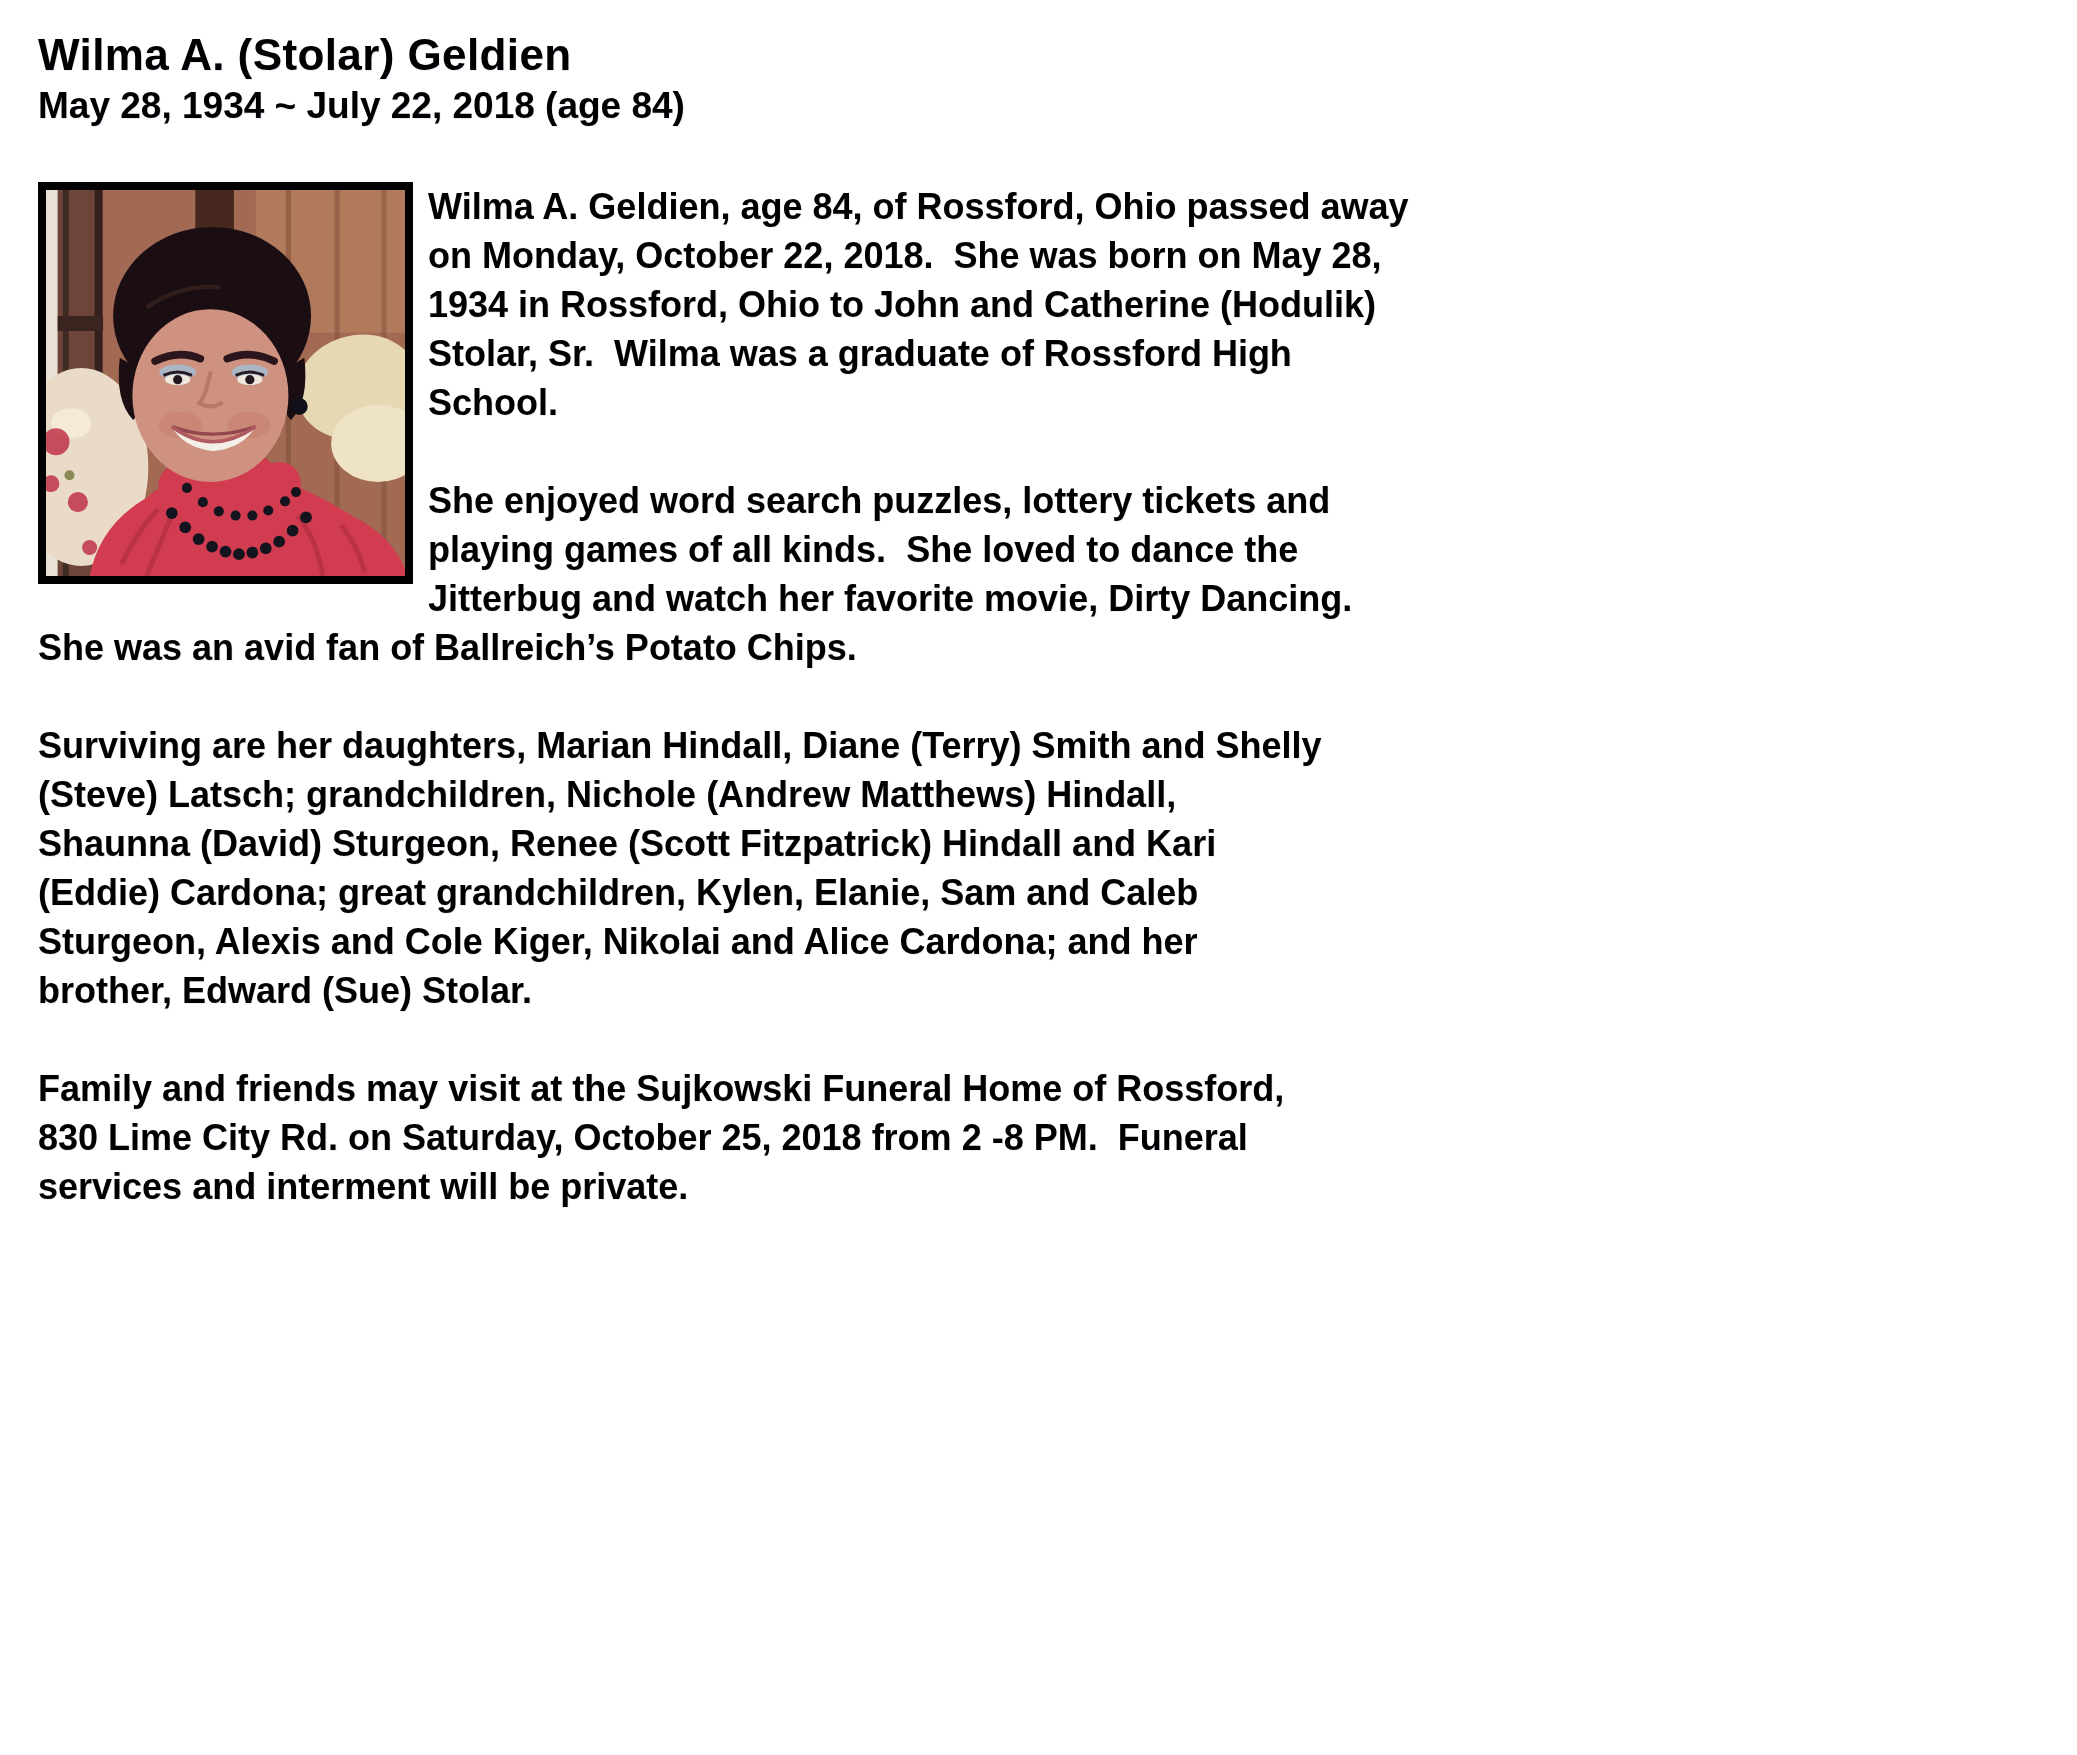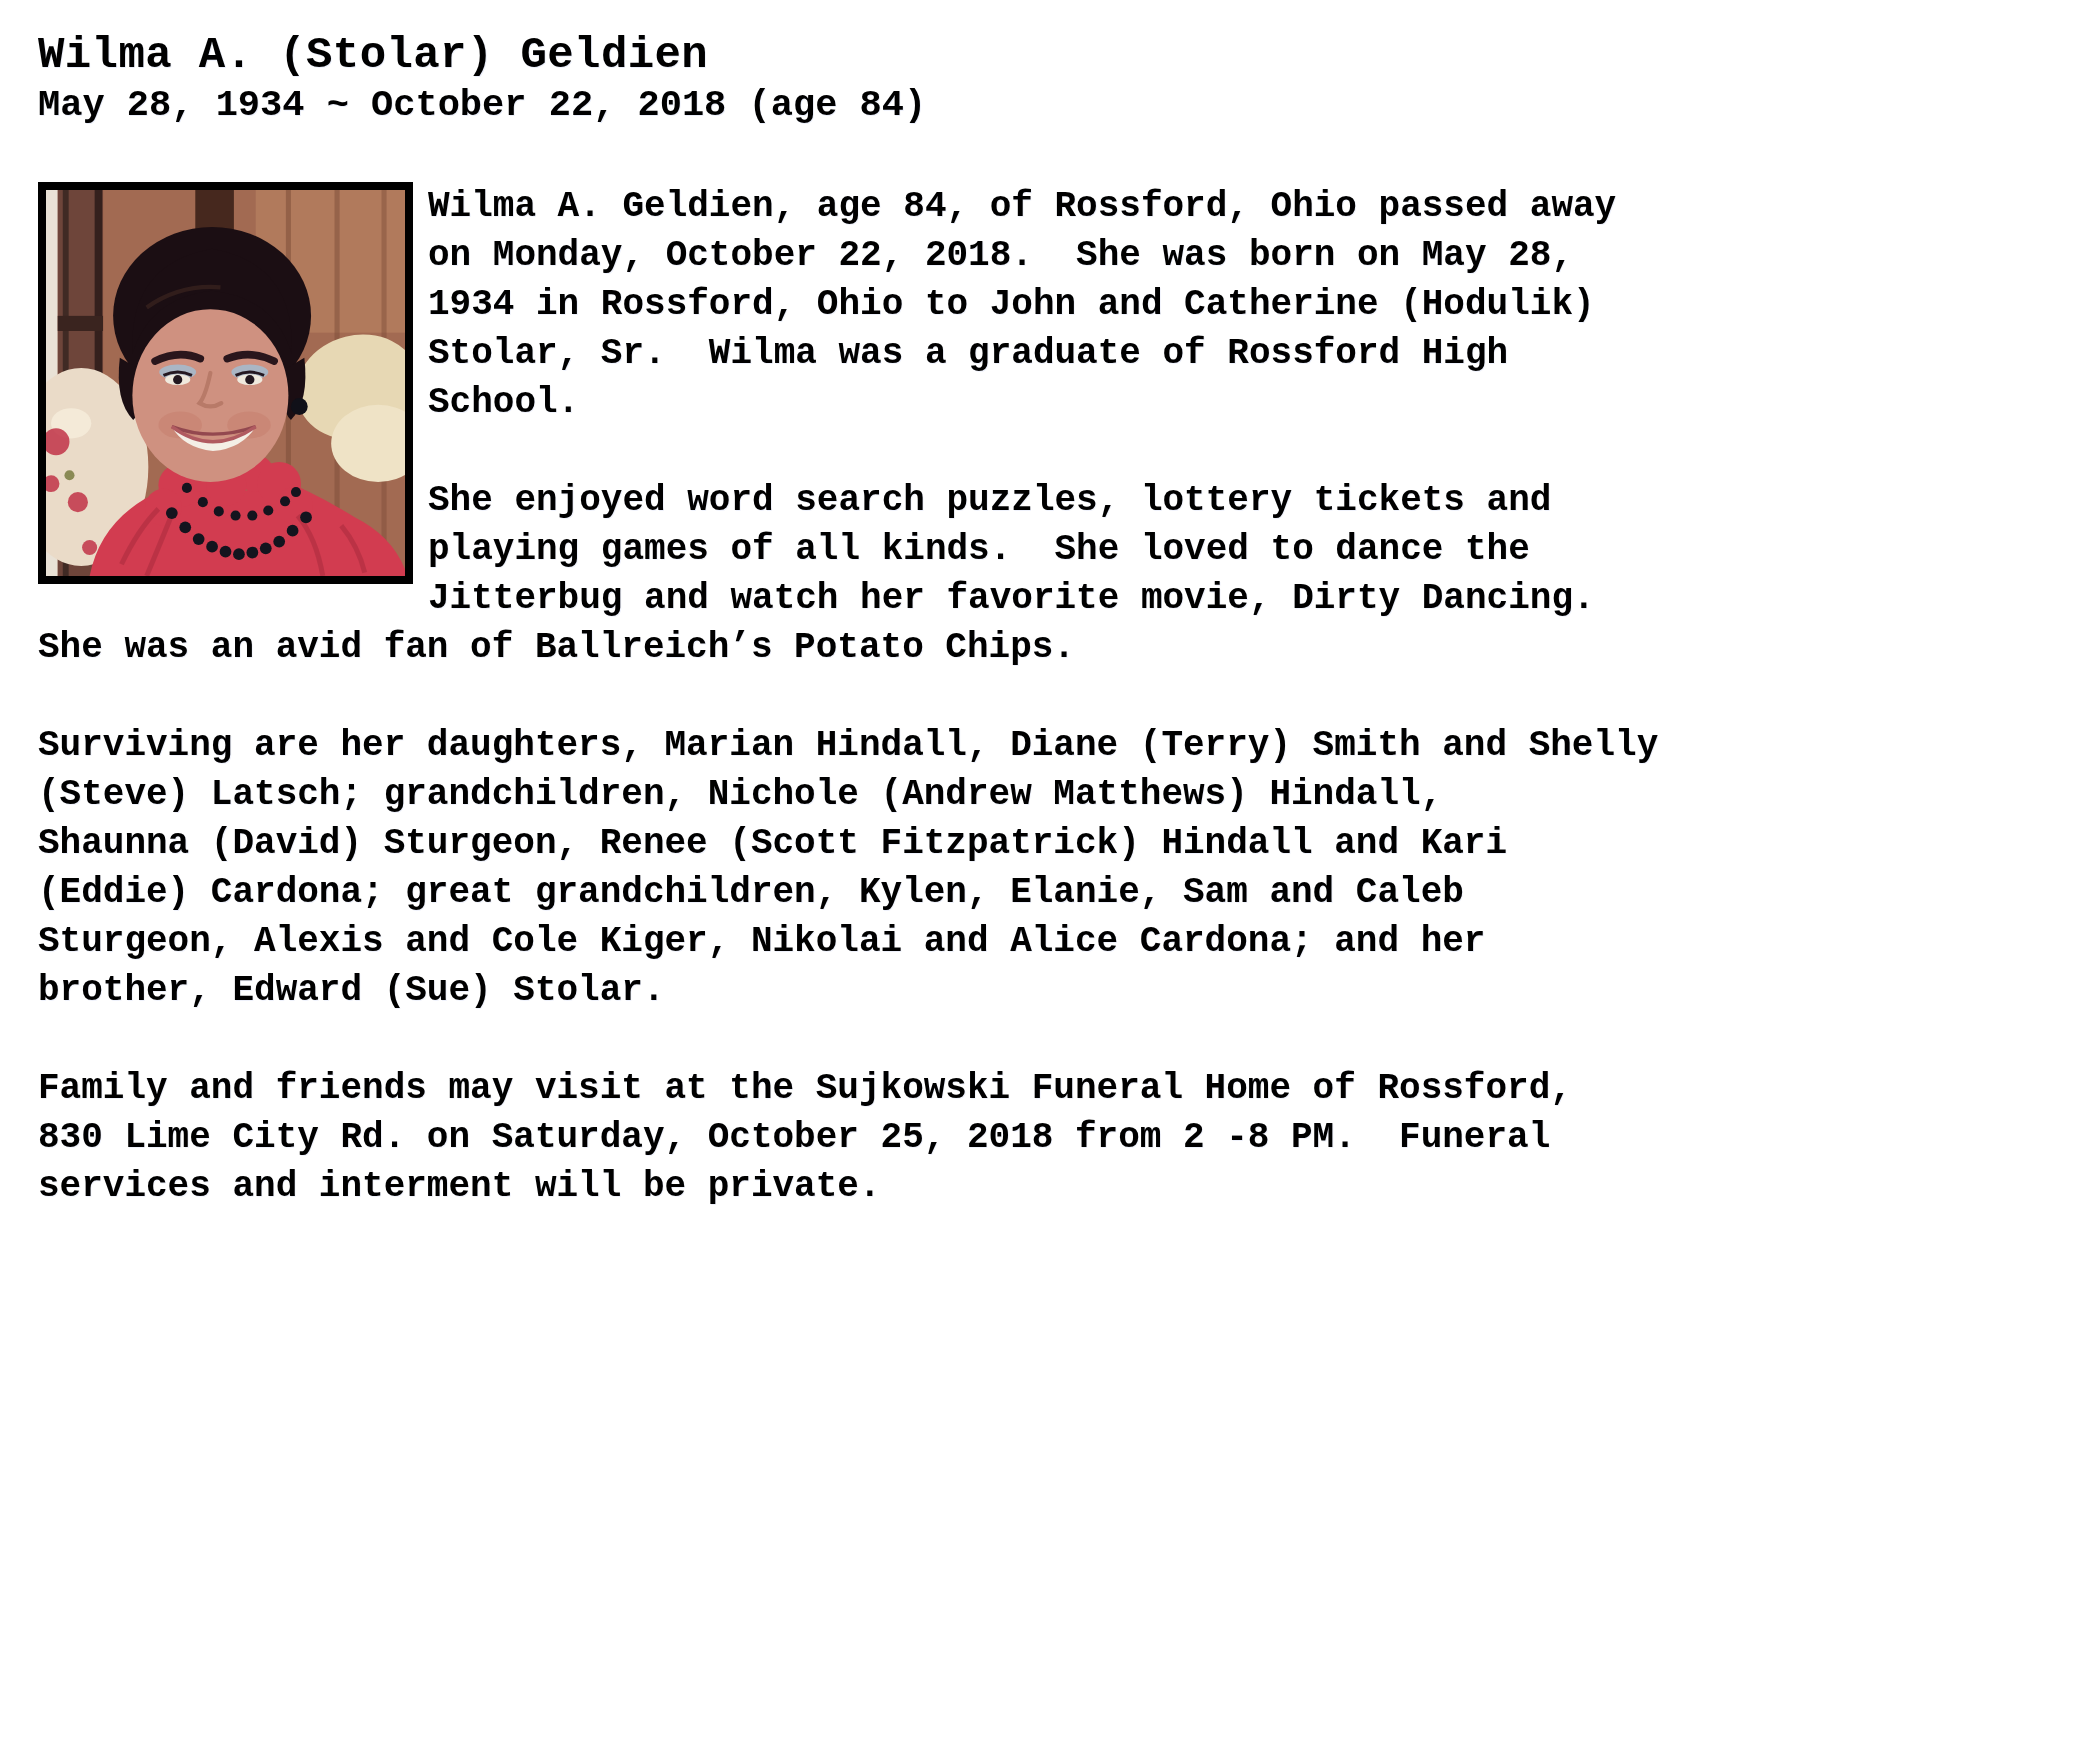--- a/index.html
+++ b/index.html
@@ -1,21 +1,21 @@
 <!DOCTYPE html>
 <html style="font-size:13.4px"><head>
 <meta charset="utf-8">
 <style>
   html, body { margin:0; padding:0; background:#ffffff; }
   body {
     width:2078px; height:1755px; overflow:hidden;
     font-family:"Liberation Sans","DejaVu Sans",sans-serif;
     font-weight:700; color:#000000;
   }
-  .page { padding:30px 40px 0 38px;font-family:Liberation Mono, monospace; }
+  .page { padding:30px 40px 0 38px; }
   .title {
     font-size:44px; line-height:50px; margin:0 0 3.4px 0;
     letter-spacing:0.4px;
     text-shadow:0.8px 0.8px 0 rgba(40,80,200,0.10);
   }
   .date-line {
     font-size:37px; line-height:45px; margin:0;
     text-shadow:0.8px 0.8px 0 rgba(40,80,200,0.10);
   }
   .content { margin-top:54px; }
@@ -33,21 +33,21 @@
     text-shadow:0.8px 0.8px 0 rgba(40,80,200,0.08);
   }
   .clear { clear:both; }
 </style>
 </head>
 <body>
 
 <div class="page">
 
   <h1 class="title">Wilma A. (Stolar) Geldien</h1>
-  <div class="date-line">May 28, 1934 ~ October 22, 2018 (age 84)</div>
+  <div class="date-line">May 28, 1934 ~ July 22, 2018 (age 84)</div>
 
   <div class="content">
 
     <div class="photo-frame">
       <svg viewBox="0 0 428 460" preserveAspectRatio="none">
 
         <rect x="0" y="0" width="428" height="460" fill="#a26a52"></rect>
         <rect x="250" y="0" width="178" height="170" fill="#b17a5c"></rect>
         <rect x="286" y="0" width="6" height="460" fill="#7c4c38" opacity="0.55"></rect>
         <rect x="344" y="0" width="6" height="460" fill="#7c4c38" opacity="0.5"></rect>

